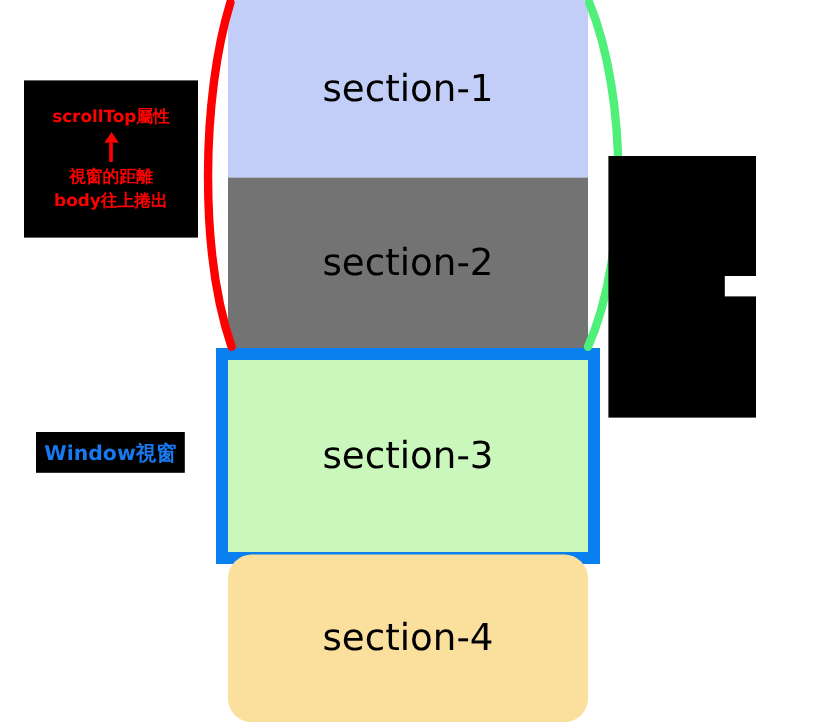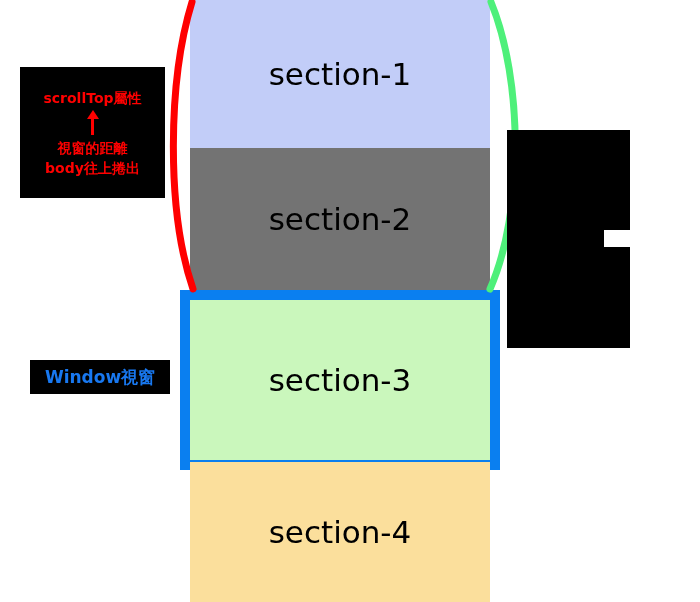--- a/index.html
+++ b/index.html
@@ -37,21 +37,21 @@
   #section-2 { top: 148px; height: 142px; background: #737373; }
   #section-3 {
     top: 290px;
     height: 180px;
     left: 168px;
     width: 320px;
     background: #caf7bc;
     border: 10px solid #0a7ff0;
     text-align: right;
   }
-  #section-4 { top: 462px; height: 140px; background: #fbdf9c; }
+  #section-4 { top: 462px; height: 140px; background: #fbdf9c; border-radius: 20px; }
 
   
   .arc {
     position: absolute;
     top: 0;
     left: 0;
     width: 700px;
     height: 602px;
     pointer-events: none;
   }
@@ -93,21 +93,21 @@
   #scrolltop-callout .arrow-shaft {
     width: 3px;
     height: 16px;
     background: #ff0000;
     margin-bottom: 3px;
   }
 
   #window-callout {
     left: 18px;
     top: 360px;
-    width: 140px;
+    width: 124px;
     height: 34px;
   }
   #window-callout .line {
     color: #1878f0;
     font-weight: bold;
     font-size: 17px;
     white-space: nowrap;
     font-family: "DejaVu Sans", sans-serif;
   }
 

